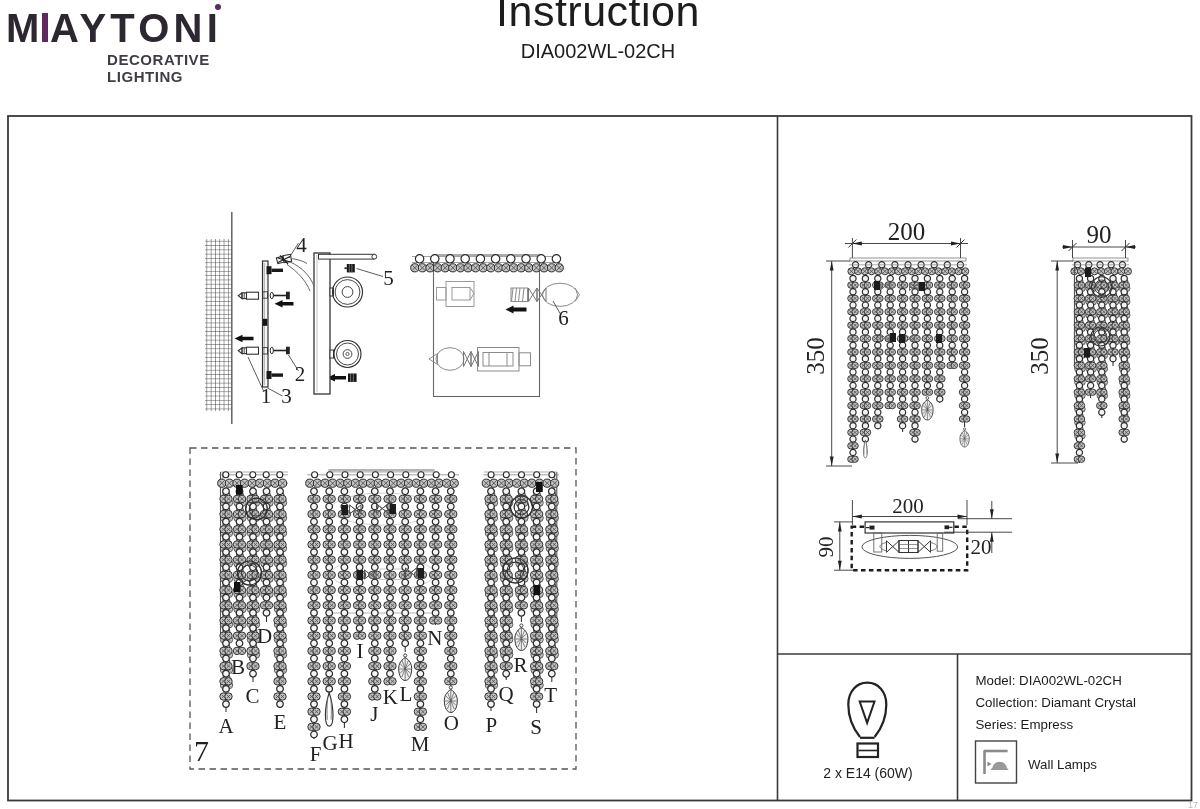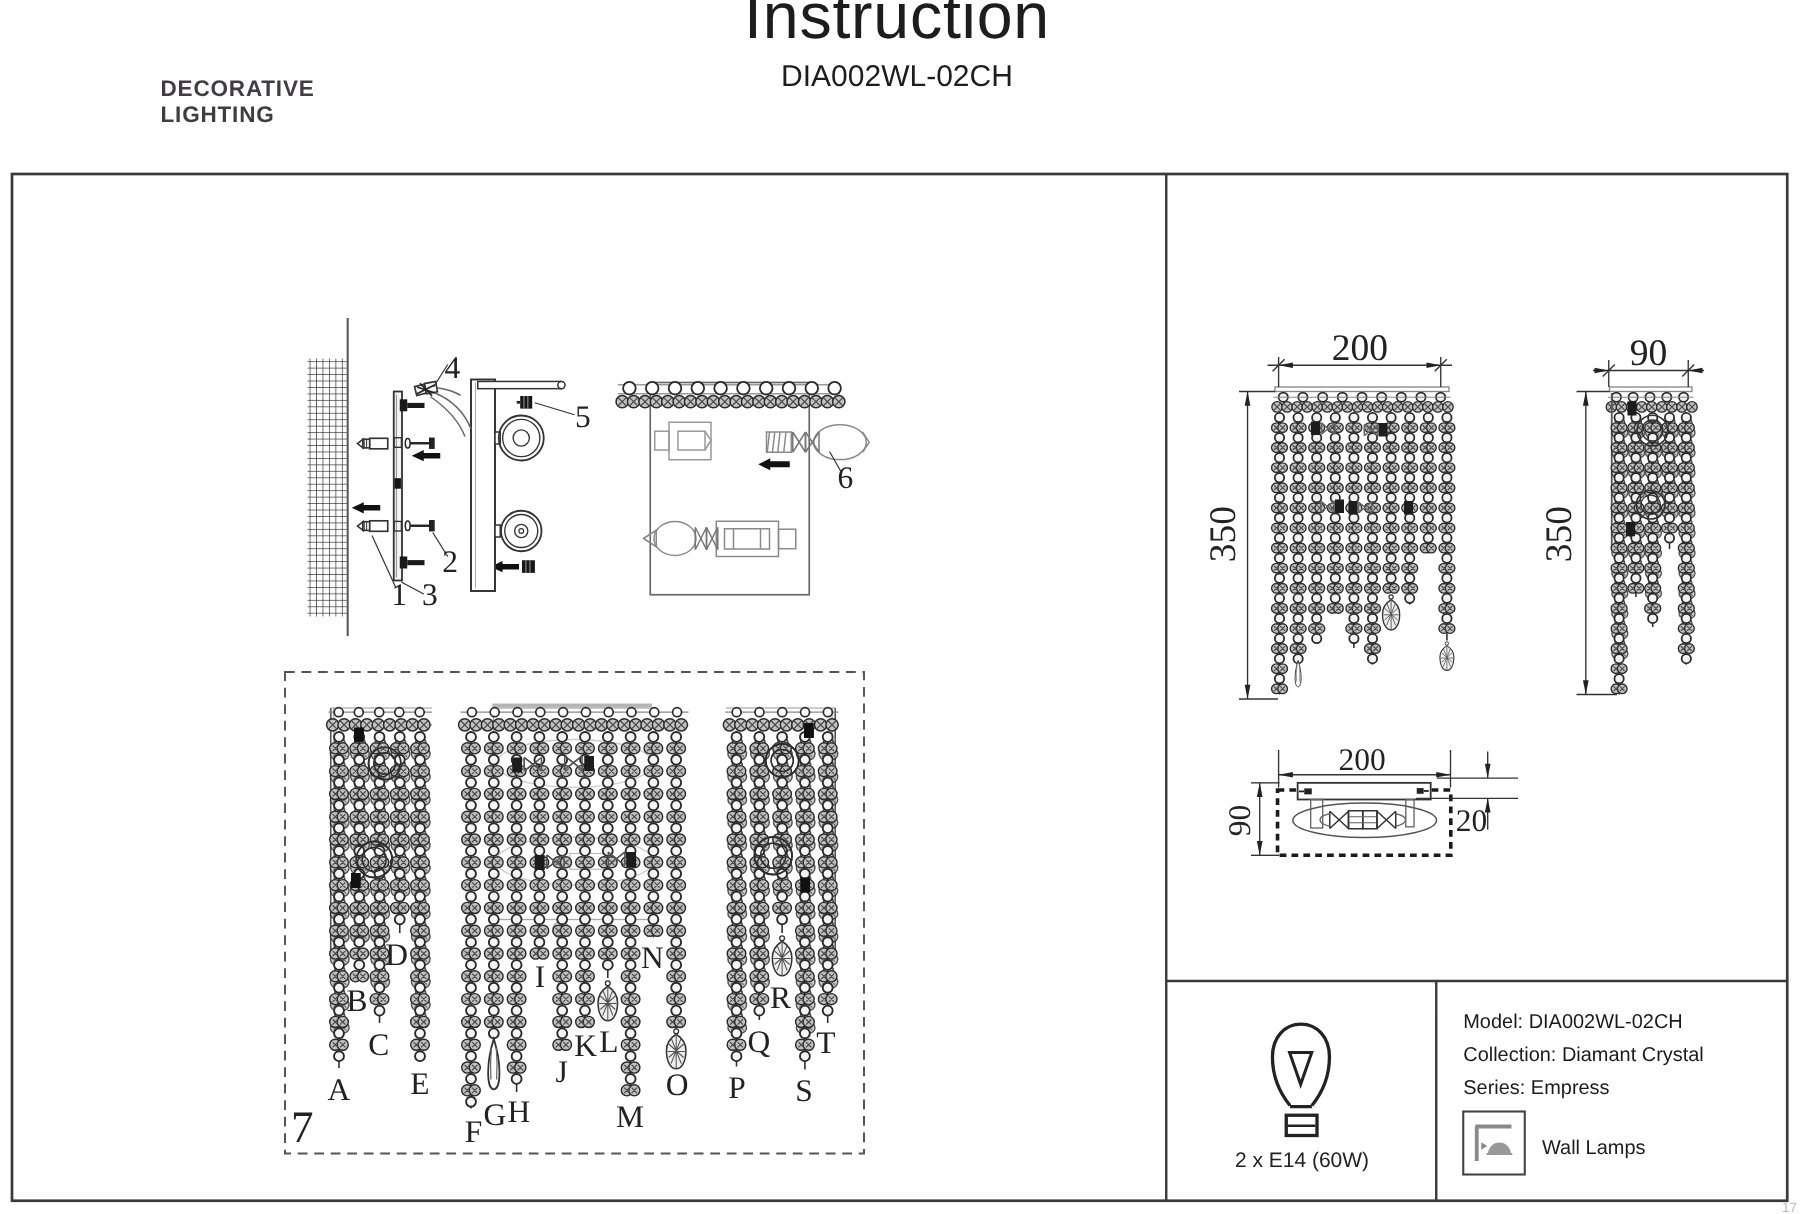--- a/index.html
+++ b/index.html
@@ -2,20 +2,21 @@
 <html><head><meta charset="utf-8">
 <style>
 html,body{margin:0;padding:0;background:#fff;}
 #page{position:relative;width:1200px;height:809px;overflow:hidden;background:#fff;
  font-family:"Liberation Sans",sans-serif;}
 .abs{position:absolute;}
 </style></head><body>
 <div id="page">
 
 <div class="abs" style="left:6px;top:9px;width:260px;height:60px;">
+ <div style="position:relative;font-family:'Liberation Sans',sans-serif;font-weight:bold;font-size:40px;letter-spacing:4.2px;color:#2d2731;line-height:38px;">M<span style="display:inline-block;width:6.5px;height:29px;background:#5e2b5e;margin:0 2px 0 -2px;"></span>AYTONI<span style="position:absolute;left:209px;top:-5px;width:6px;height:6px;border-radius:50%;background:#5e2b5e;"></span></div>
 
  <div style="position:absolute;left:101px;top:42px;font-size:15px;font-weight:bold;letter-spacing:0.55px;color:#413c44;">DECORATIVE LIGHTING</div>
 </div>
 
 <div class="abs" style="left:0;top:-11px;width:1200px;text-align:center;font-size:43px;color:#1d1d1d;line-height:45px;letter-spacing:0.5px;"><span style="margin-left:-4px">Instruction</span></div>
 
 <div class="abs" style="left:0;top:38px;width:1200px;text-align:center;font-size:20px;color:#1d1d1d;line-height:26px;"><span style="margin-left:-4px">DIA002WL-02CH</span></div>
 
 <svg class="abs" style="left:0;top:0;" width="1200" height="809" viewBox="0 0 1200 809">
 <defs>

